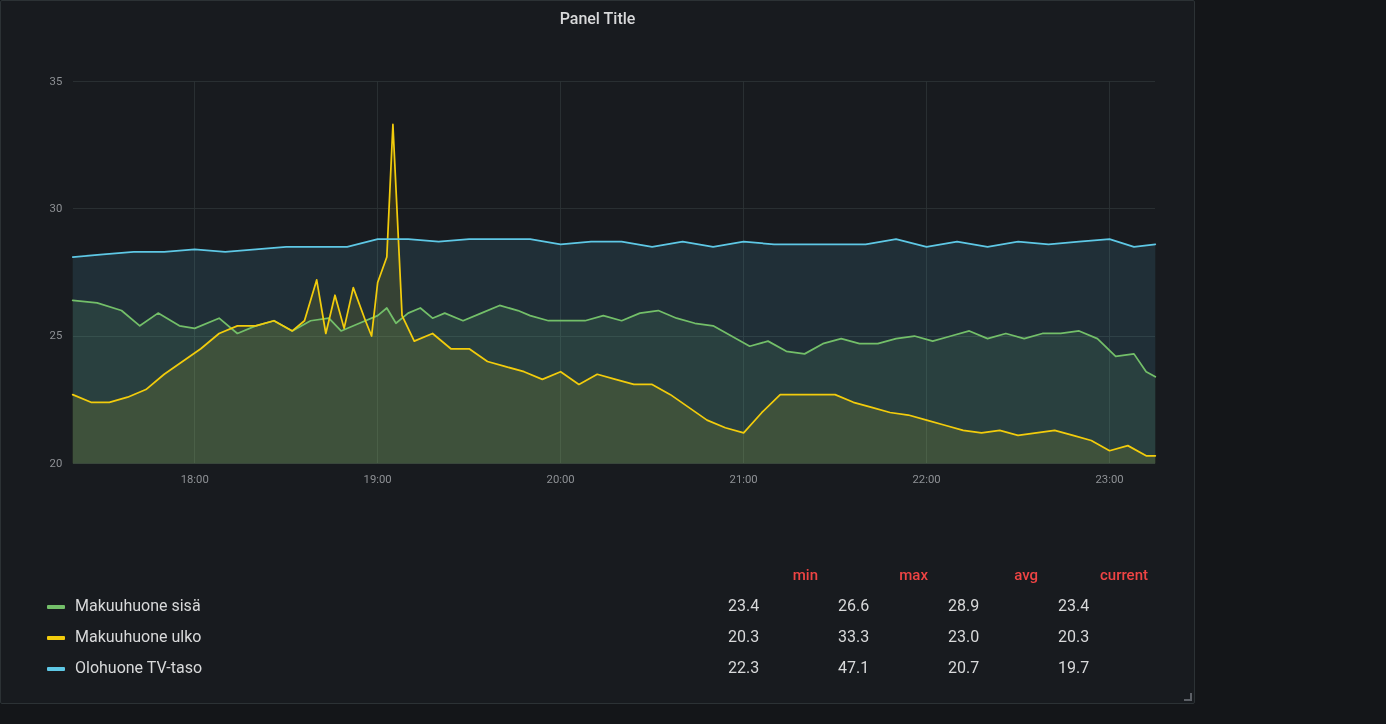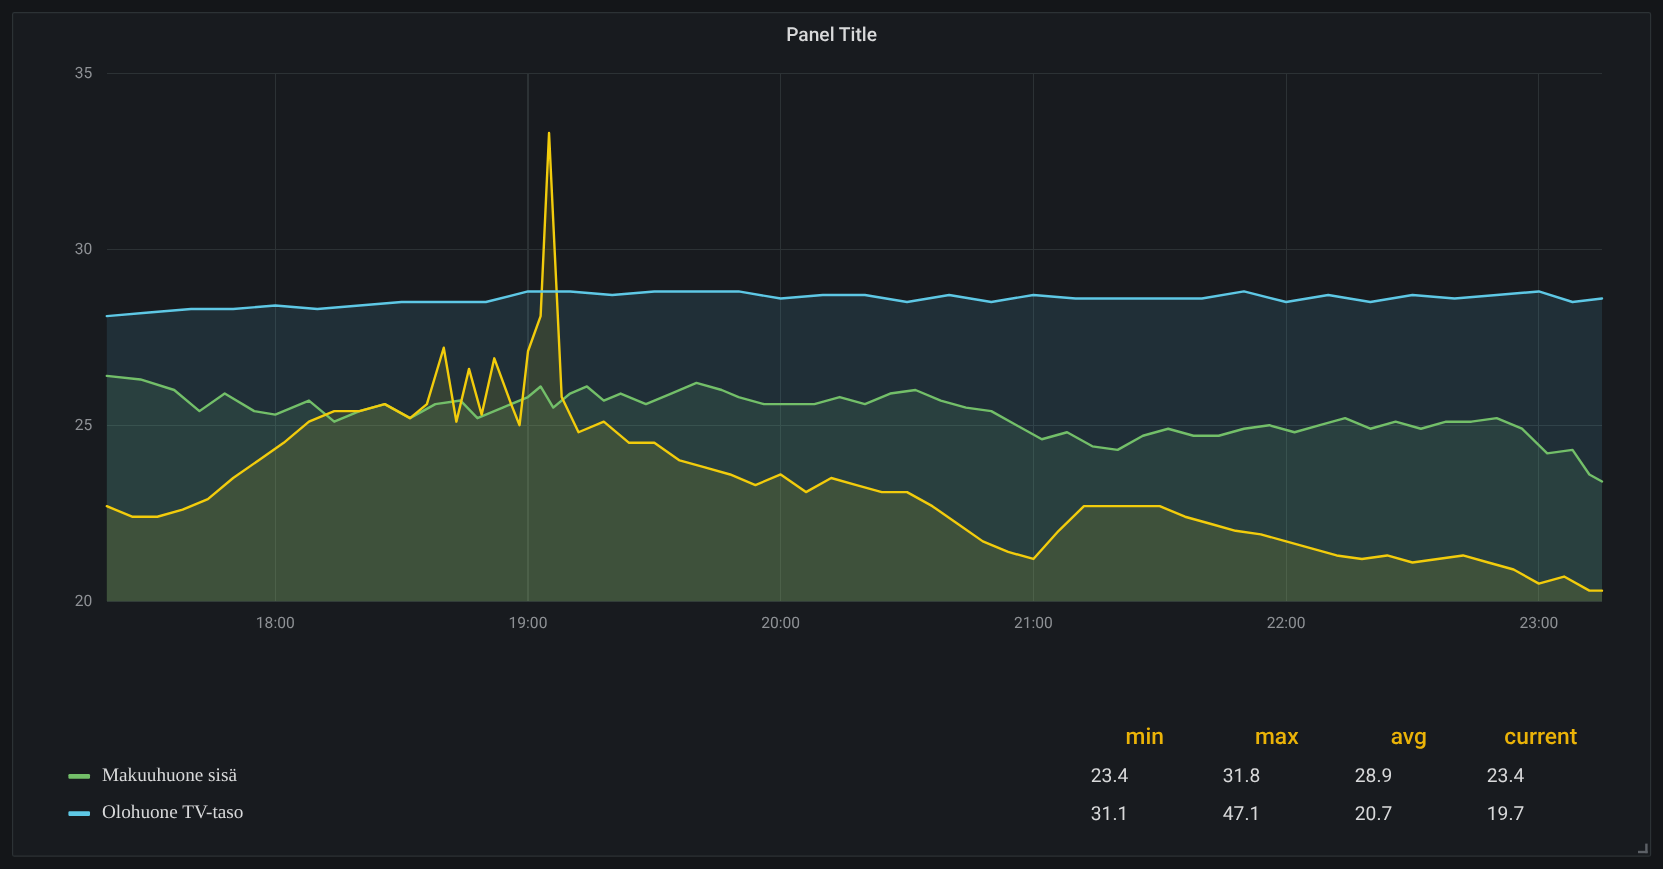--- a/index.html
+++ b/index.html
@@ -9,23 +9,22 @@
     font-family: -apple-system, BlinkMacSystemFont, "Segoe UI", Roboto, Helvetica, Arial, sans-serif;
     color: #d8d9da;
     font-size: 14px;
     width: 1386px;
     height: 724px;
     overflow: hidden;
   }
   .panel {
     position: relative;
     box-sizing: border-box;
-    width: 1366px;
+    width: 1195px;
     height: 704px;
-    margin: 10px;
     background: #181b1f;
     border: 1px solid #2c3235;
     border-radius: 2px;
   }
   .title {
     text-align: center;
     font-size: 16px;
     font-weight: 500;
     color: #d8d9da;
     padding-top: 8px;
@@ -65,38 +64,38 @@
     position: absolute;
     left: 36px;
     right: 36px;
     bottom: 20px;
   }
   .legend table {
     width: 100%;
     border-collapse: collapse;
   }
   .legend th {
+    text-align: right;
     font-weight: 500;
-    font-size: 19px;
-    color: #eab308;
+    font-size: 15px;
+    color: #ef4444;
     padding: 6px 10px;
     width: 90px;
   }
   .legend th.spacer { width: auto; }
   .legend td {
     padding: 6px 10px;
     font-size: 16px;
     color: #d8d9da;
     text-align: left;
     white-space: nowrap;
   }
   .legend td.name {
     text-align: left;
     width: auto;
-    font-family: Liberation Serif, serif;
   }
   .swatch {
     display: inline-block;
     width: 18px;
     height: 4px;
     border-radius: 1px;
     vertical-align: middle;
     margin-right: 10px;
   }
   .resize-handle {
@@ -164,27 +163,34 @@
           <th>min</th>
           <th>max</th>
           <th>avg</th>
           <th>current</th>
         </tr>
       </thead>
       <tbody id="legend-body">
           <tr>
             <td class="name"><span class="swatch" style="background: rgb(115, 191, 105);"></span><span>Makuuhuone sisä</span></td>
             <td>23.4</td>
-            <td>31.8</td>
+            <td>26.6</td>
             <td>28.9</td>
             <td>23.4</td>
           </tr>
           <tr>
+            <td class="name"><span class="swatch" style="background: rgb(242, 204, 12);"></span><span>Makuuhuone ulko</span></td>
+            <td>20.3</td>
+            <td>33.3</td>
+            <td>23.0</td>
+            <td>20.3</td>
+          </tr>
+          <tr>
             <td class="name"><span class="swatch" style="background: rgb(94, 200, 229);"></span><span>Olohuone TV-taso</span></td>
-            <td>31.1</td>
+            <td>22.3</td>
             <td>47.1</td>
             <td>20.7</td>
             <td>19.7</td>
           </tr>
         </tbody>
     </table>
   </div>
 
   <div class="resize-handle"></div>
 </div>

